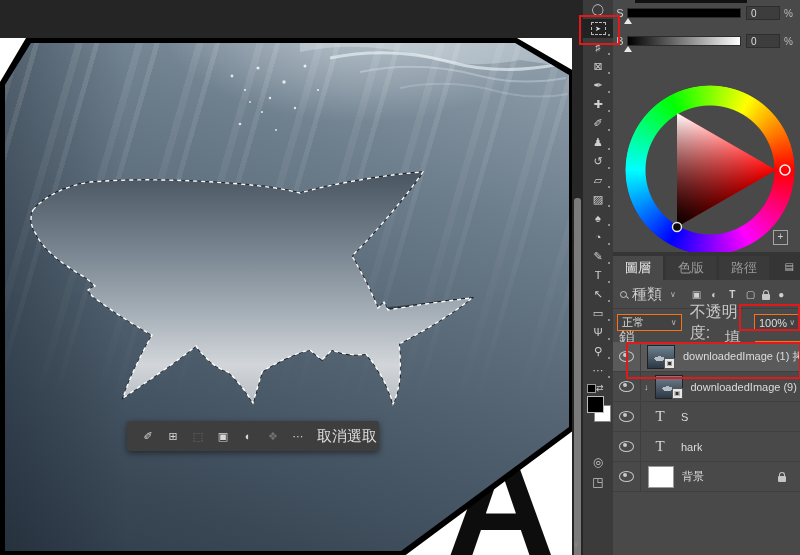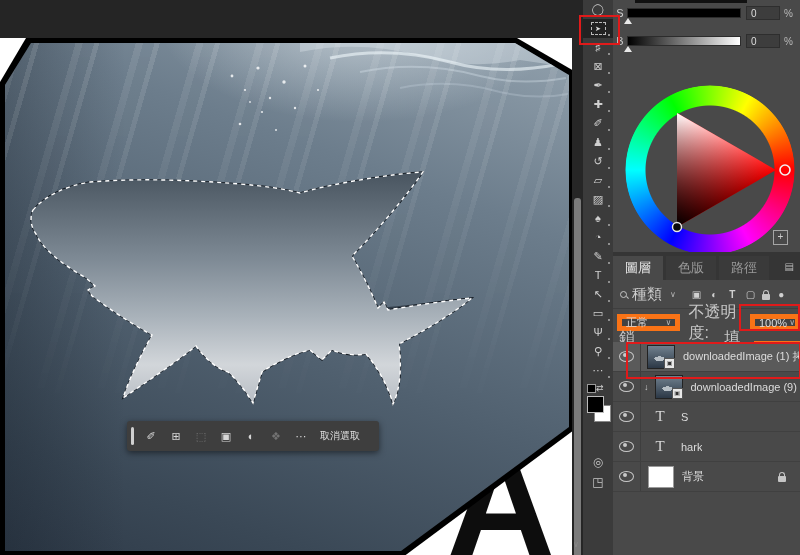--- a/index.html
+++ b/index.html
@@ -23,21 +23,21 @@
         rgba(255,255,255,0.02) 23px 34px, rgba(255,255,255,0.13) 34px 39px, rgba(255,255,255,0) 39px 58px);
      -webkit-mask-image:linear-gradient(to bottom,rgba(0,0,0,.95),rgba(0,0,0,0) 72%);
      mask-image:linear-gradient(to bottom,rgba(0,0,0,.95),rgba(0,0,0,0) 72%);}
   .photo svg{position:absolute;inset:0;}
   
   .taskbar{position:absolute;left:127px;top:383px;width:252px;height:30px;background:#3e3e3e;border-radius:3px;
      box-shadow:0 2px 6px rgba(0,0,0,.5);display:flex;align-items:center;gap:5px;padding:0 8px 0 4px;box-sizing:border-box;}
   .tb-grip{width:3px;height:18px;background:#cfcfcf;border-radius:2px;margin-right:2px;}
   .tb-btn{width:20px;height:20px;display:flex;align-items:center;justify-content:center;color:#d6d6d6;font-size:11px;border-radius:3px;}
   .tb-btn.dim{opacity:.35;}
-  .tb-label{color:#dedede;font-size:10px;margin-left:4px;white-space:nowrap;}
+  .tb-label{color:#dedede;font-size:15px;margin-left:4px;white-space:nowrap;}
   
   .vscroll{position:absolute;left:572px;top:38px;width:11px;height:517px;background:#262626;}
   .vthumb{position:absolute;left:2px;top:160px;width:7px;height:360px;background:#7b7b7b;border-radius:3px;}
   .varrow{position:absolute;left:1px;top:502px;color:#8a8a8a;font-size:8px;}
   
   .toolstrip{position:absolute;left:583px;top:0;width:30px;height:555px;background:#3b3b3b;border-right:1px solid #333;}
   .tool{position:relative;width:30px;height:19px;display:flex;align-items:center;justify-content:center;color:#cfcfcf;font-size:11px;line-height:1;}
   .tool.selected{background:#222;}
   .tool .dashedbox{display:flex;align-items:center;justify-content:center;width:13px;height:11px;border:1px dashed #bbb;font-size:7px;color:#ddd;}
   .tool::after{content:"";position:absolute;right:3px;bottom:2px;width:2px;height:2px;background:#8f8f8f;}
@@ -68,21 +68,21 @@
   .pmenu{margin-left:auto;margin-right:6px;color:#bbb;font-size:10px;align-self:center;}
   .filterrow{position:absolute;left:0;top:281px;width:187px;height:27px;display:flex;align-items:center;border-bottom:1px solid #3e3e3e;}
   .mini-mag{position:relative;width:8px;height:8px;margin-left:7px;}
   .mini-mag::before{content:"";position:absolute;left:0;top:0;width:5px;height:5px;border:1px solid #c5c5c5;border-radius:50%;}
   .mini-mag::after{content:"";position:absolute;left:6px;top:6px;width:3px;height:1px;background:#c5c5c5;transform:rotate(45deg);}
   .kindsel{color:#cfcfcf;font-size:15px;margin-left:4px;}
   .chev{color:#b5b5b5;font-size:8px;margin-left:8px;}
   .filtericons{display:flex;gap:5px;margin-left:14px;align-items:center;}
   .fic{width:13px;height:13px;display:flex;align-items:center;justify-content:center;color:#d0d0d0;font-size:10px;font-weight:bold;}
   .blendrow{position:absolute;left:0;top:309px;width:187px;height:27px;display:flex;align-items:center;}
-  .selbox{height:17px;background:#424242;border:5px solid #f97316;display:flex;align-items:center;font-size:11px;color:#ddd;padding:0 4px;box-sizing:border-box;}
+  .selbox{height:17px;background:#424242;border:1px solid #f97316;display:flex;align-items:center;font-size:11px;color:#ddd;padding:0 4px;box-sizing:border-box;}
   .blend-label{color:#c7c7c7;font-size:16px;}
   .lockrow{position:absolute;left:0;top:336px;width:187px;height:26px;display:flex;align-items:center;border-bottom:1px solid #3e3e3e;}
   .lockics{display:flex;gap:6px;margin-left:4px;align-items:center;}
   .lic{color:#c9c9c9;font-size:10px;}
   .padlock{position:relative;display:inline-block;width:8px;height:6px;background:#c5c5c5;border-radius:1px;margin-top:4px;}
   .padlock::before{content:"";position:absolute;left:1px;top:-4px;width:4px;height:4px;border:1px solid #c5c5c5;border-bottom:none;border-radius:3px 3px 0 0;}
   #layers-list{position:absolute;left:0;top:342px;width:187px;}
   .layer-row{position:relative;width:187px;height:29px;display:flex;align-items:center;border-bottom:1px solid #404040;background:#494949;}
   .layer-row.selected{background:#5a5a5a;}
   .eye{position:relative;width:13px;height:9px;border:1px solid #c8c8c8;border-radius:50%;margin-left:6px;flex:none;}

